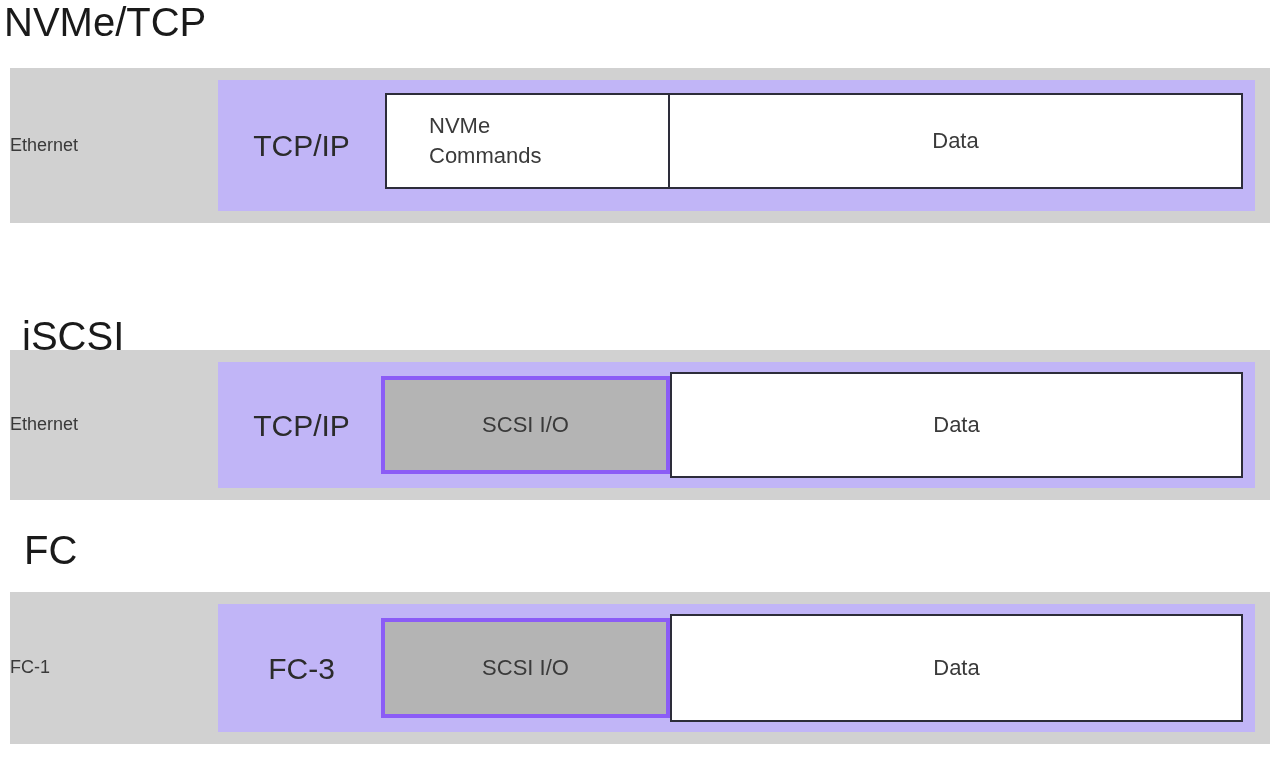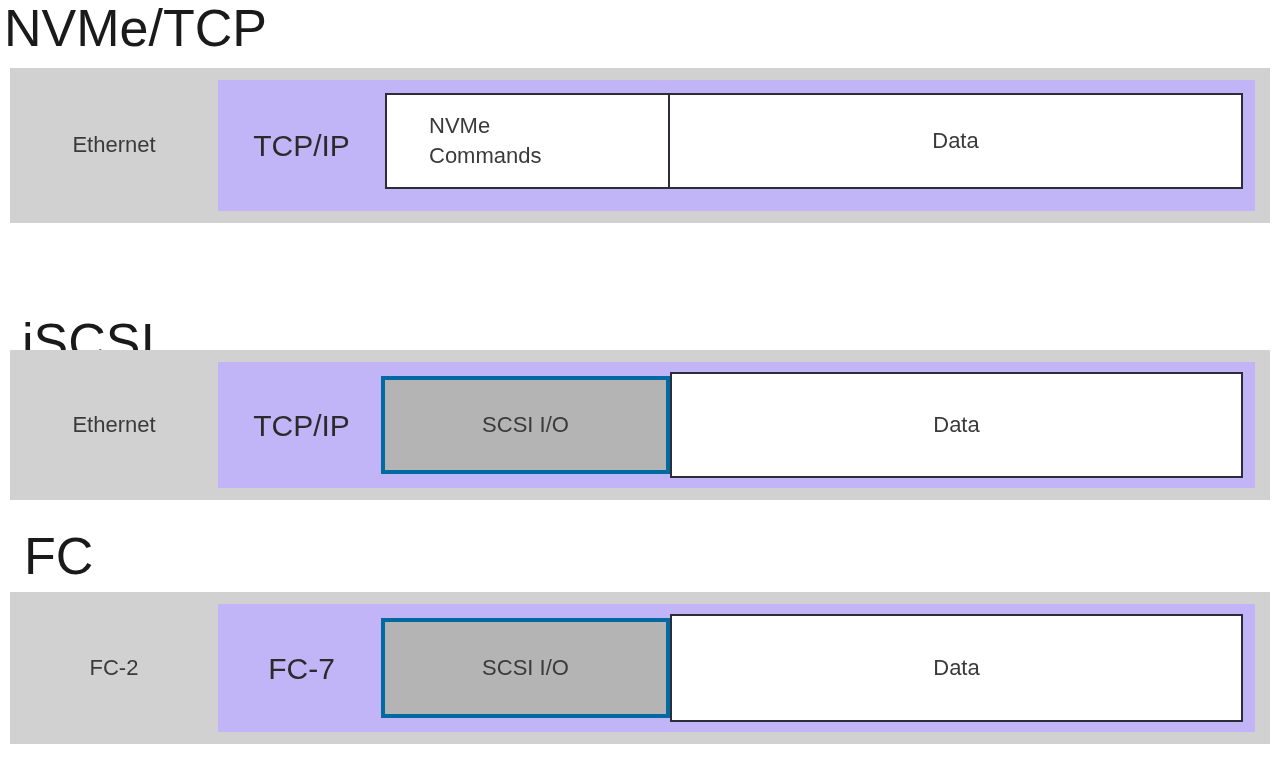--- a/index.html
+++ b/index.html
@@ -12,21 +12,21 @@
     height: 768px;
     background: #ffffff;
     font-family: "Liberation Sans", "DejaVu Sans", sans-serif;
     overflow: hidden;
     position: relative;
   }
 
   
   .section-title {
     position: absolute;
-    font-size: 52px;
+    font-size: 40px;
     font-weight: 400;
     color: #1a1a1a;
     line-height: 1;
     white-space: nowrap;
     letter-spacing: 0px;
   }
   #title-nvme { left: 4px;  top: 2px;  }
   #title-iscsi { left: 22px; top: 284px; margin-top: 32px; }
   #title-fc    { left: 24px; top: 530px; }
 
@@ -39,22 +39,22 @@
     box-sizing: border-box;
   }
   #band-nvme  { left: 10px; top: 68px;  width: 1260px; height: 155px; }
   #band-iscsi { left: 10px; top: 350px; width: 1260px; height: 150px; }
   #band-fc    { left: 10px; top: 592px; width: 1260px; height: 152px; }
 
   
   .link-label {
     width: 208px;
     flex: 0 0 208px;
-    text-align: center;
-    font-size: 22px;
+    text-align: left;
+    font-size: 18px;
     color: #3a3a3a;
     line-height: 1.1;
   }
 
   
   .transport {
     position: absolute;
     background: #c1b5f7;
     display: flex;
     align-items: center;
@@ -99,21 +99,21 @@
     flex: 1 1 auto;
     display: flex;
     align-items: center;
     justify-content: center;
   }
 
   
   .cmd-block {
     position: absolute;
     background: #b4b4b4;
-    border: 4px solid #0369a1;
+    border: 4px solid #8b5cf6;
     box-sizing: border-box;
     display: flex;
     align-items: center;
     justify-content: center;
   }
   #cmd-iscsi { left: 381px; top: 376px; width: 289px; height: 98px; }
   #cmd-fc    { left: 381px; top: 618px; width: 289px; height: 100px; }
 
   .data-block {
     position: absolute;
@@ -173,25 +173,25 @@
   <span class="payload-label">SCSI I/O</span>
 </div>
 
 <div class="data-block" id="data-iscsi">
   <span class="payload-label">Data</span>
 </div>
 
 <div class="section-title" id="title-fc">FC</div>
 
 <div class="band" id="band-fc">
-  <div class="link-label">FC-2</div>
+  <div class="link-label">FC-1</div>
 </div>
 
 <div class="transport" id="transport-fc">
-  <div class="transport-label">FC-7</div>
+  <div class="transport-label">FC-3</div>
 </div>
 
 <div class="cmd-block" id="cmd-fc">
   <span class="payload-label">SCSI I/O</span>
 </div>
 
 <div class="data-block" id="data-fc">
   <span class="payload-label">Data</span>
 </div>
 

